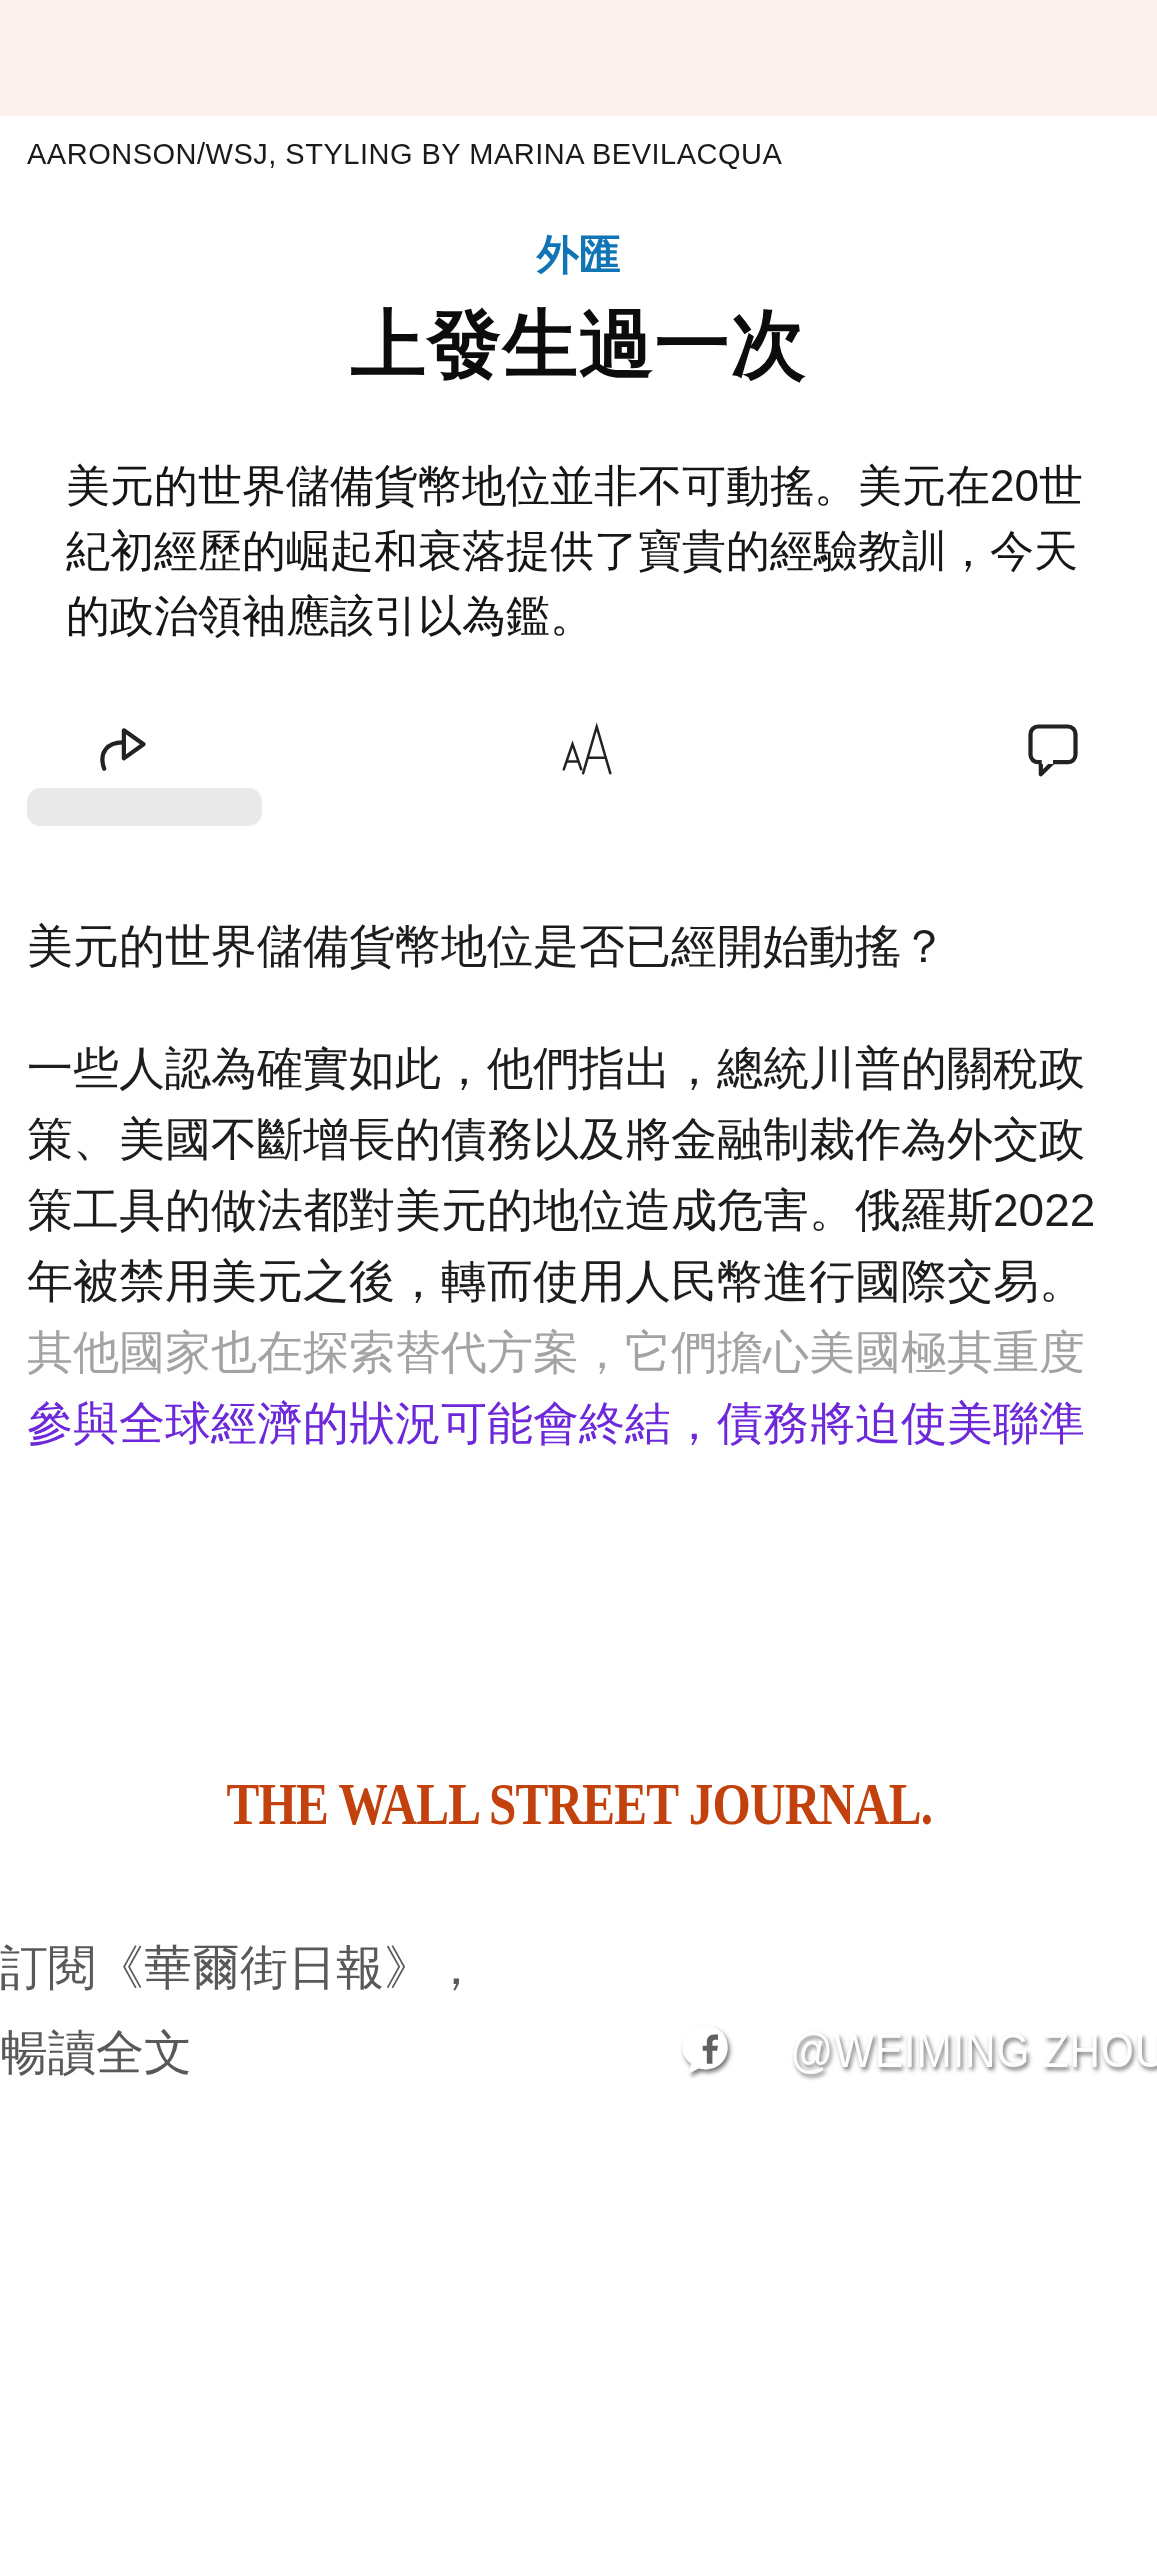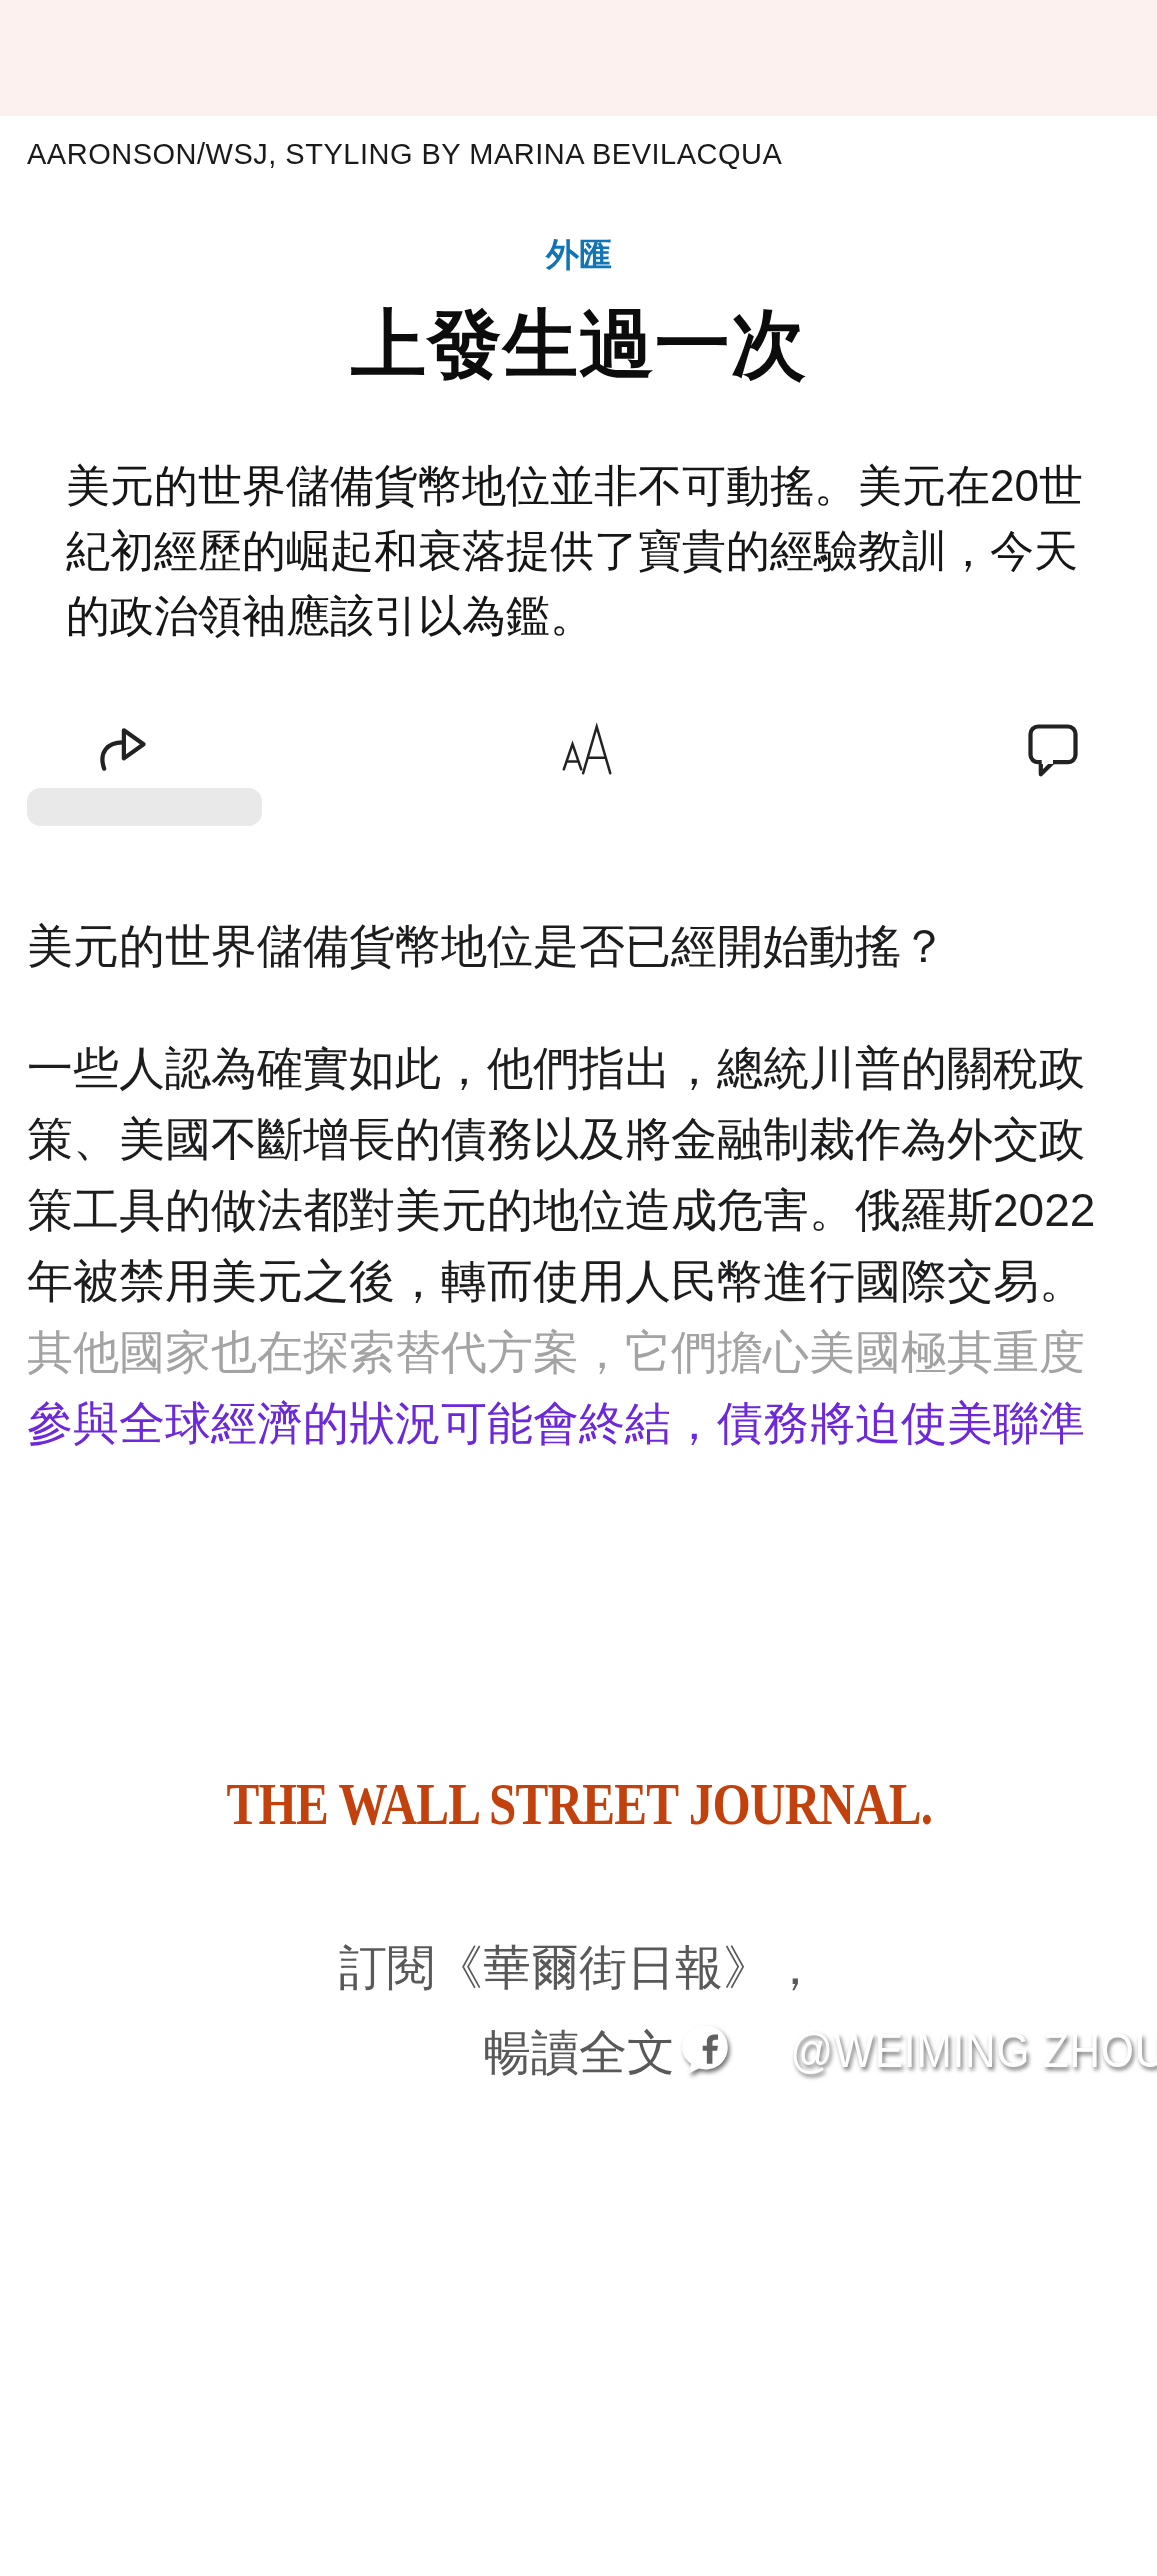--- a/index.html
+++ b/index.html
@@ -16,21 +16,21 @@
   .hero-band{height:116px;background:#fcf1ee;}
   
   .credit{
     margin:22px 27px 0 27px;
     font-size:29px;line-height:33px;
     letter-spacing:0.5px;color:#1a1a1a;font-weight:400;
   }
   
   .category{
     margin-top:64px;text-align:center;
-    font-size:33px;line-height:39px;font-weight:600;color:#1174b5;
+    font-size:42px;line-height:39px;font-weight:600;color:#1174b5;
   }
   
   .headline{
     margin-top:26px;text-align:center;font-weight:700;color:#0c0c0c;
     font-size:75px;line-height:89px;letter-spacing:1px;
   }
   .headline .hl-line{white-space:nowrap;}
   
   .dek{
     margin:64px 58px 0 66px;
@@ -62,21 +62,21 @@
   .fade-mid{color:#a3a3a3;}
   .fade-light{color:#6d28d9;}
   
   .wsj-logo{
     margin-top:311px;text-align:center;
     font-family:"Liberation Serif",serif;font-weight:700;
     font-size:60px;line-height:68px;color:#c2410c;letter-spacing:-1px;
   }
   .wsj-logo .logo-inner{display:inline-block;transform:scaleX(.82);transform-origin:center;white-space:nowrap;}
   .paywall-msg{
-    margin-top:87px;text-align:center;
+    margin-top:87px;
     font-size:48px;line-height:85px;color:#595959;font-weight:400;
   }
   .subscribe-btn{
     display:flex;align-items:center;justify-content:center;
     margin:57px 27px 0 27px;height:82px;
     background:#1b74ab;border:none;border-radius:6px;cursor:pointer;
     font-size:39px;color:#ffffff;font-family:"Liberation Sans",sans-serif;
   }
   
   .watermark{

